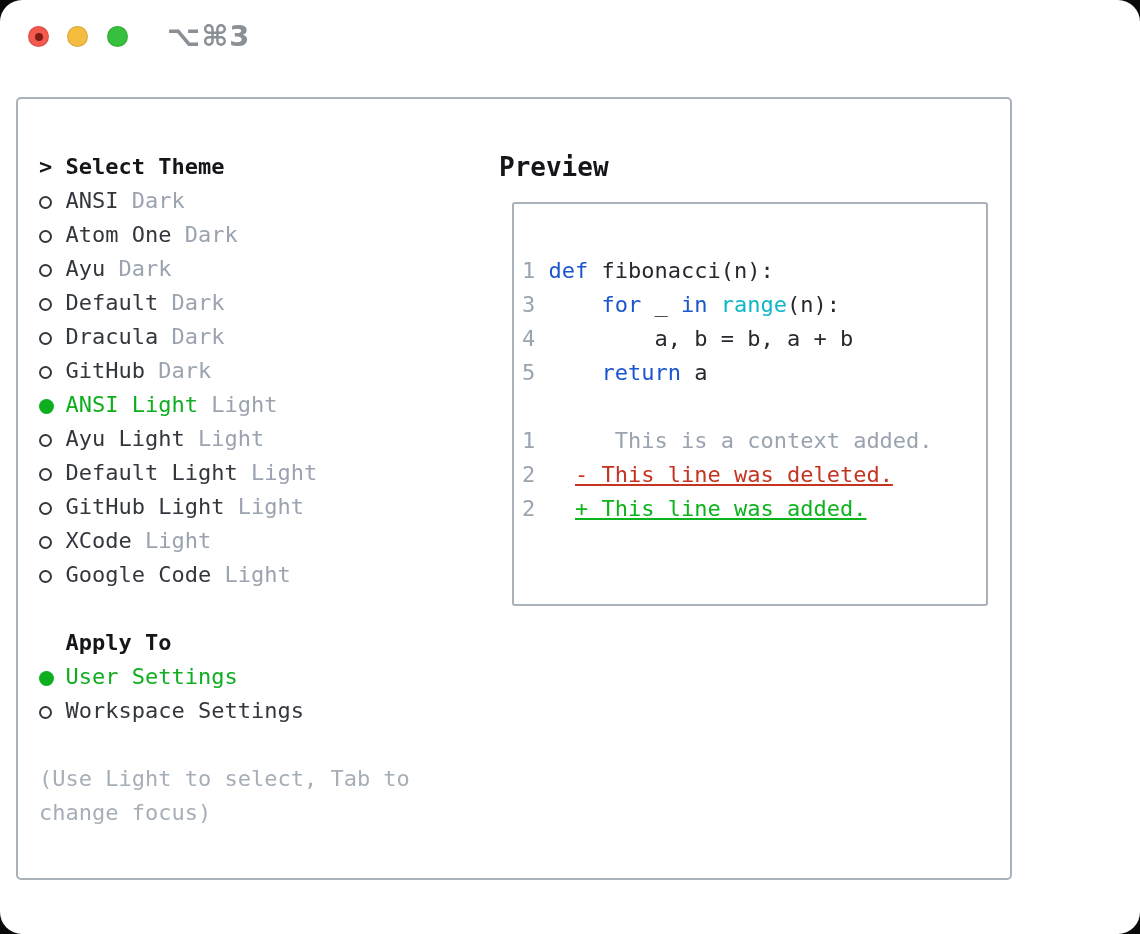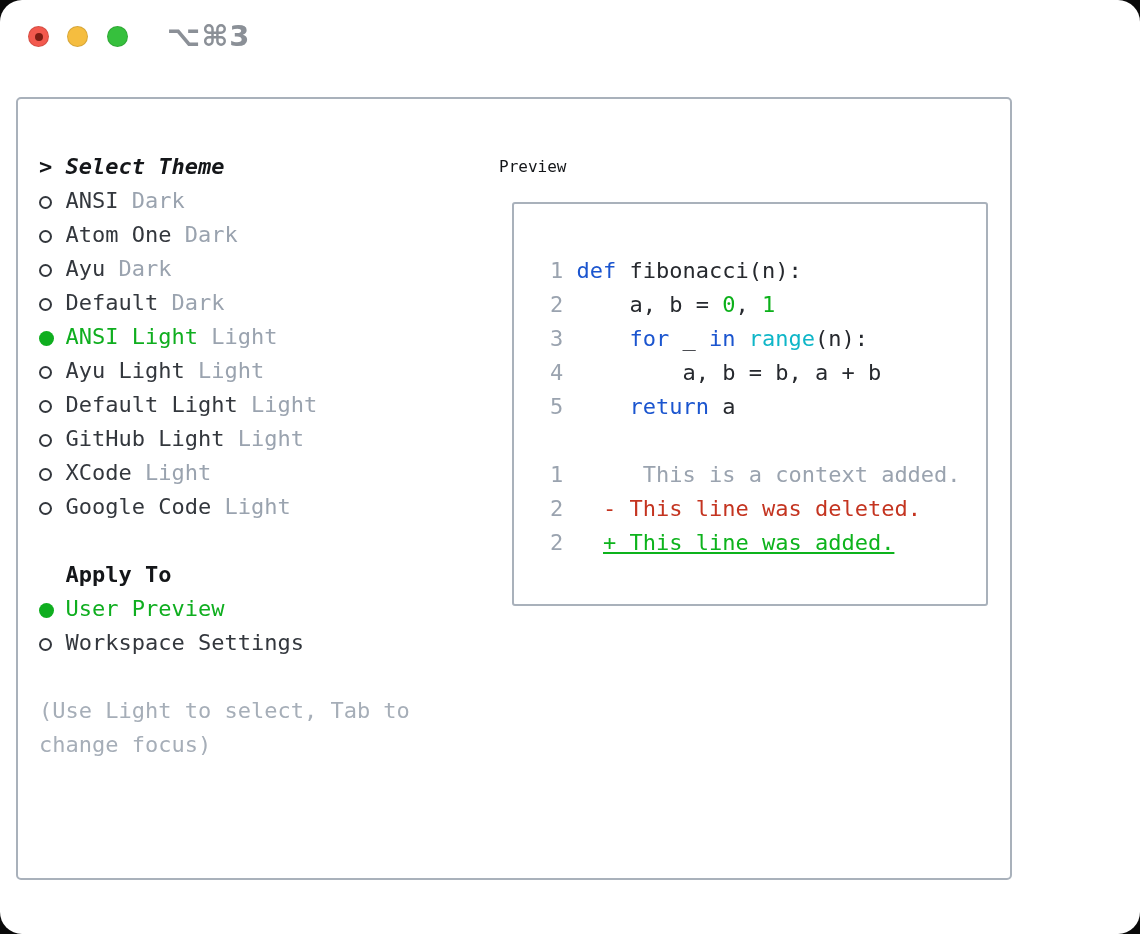--- a/index.html
+++ b/index.html
@@ -41,48 +41,48 @@
     font-size:29px;font-weight:bold;color:var(--c-shortcut_gray);letter-spacing:1px;
   }
   
   .panel{
     position:absolute;left:16px;top:97px;width:996px;height:783px;
     border:2px solid var(--c-border_gray);border-radius:5px;background:#fff;
   }
   .line{height:34px;line-height:34px;font-size:22px;white-space:pre;color:var(--c-name_dark);}
   
   .left-col{position:absolute;left:21px;top:51px;}
-  .hdr-line{font-weight:bold;color:var(--c-header_black);font-style:italic;}
+  .hdr-line{font-weight:bold;color:var(--c-header_black);}
   .hdr-line .prefix{font-weight:bold;color:var(--c-header_black);display:inline-block;width:2ch;}
   .bullet{display:inline-block;width:2ch;}
   .bullet i{display:inline-block;width:13px;height:13px;border:2px solid var(--c-name_dark);border-radius:50%;vertical-align:-1px;}
   .bullet.sel i{width:15px;height:15px;border:none;background:var(--c-accent_green);vertical-align:-2px;}
   .name{color:var(--c-name_dark);}
   .name.green{color:var(--c-accent_green);}
   .badge{color:var(--c-muted_gray);}
   .apply-header{font-weight:bold;color:var(--c-header_black);padding-left:2ch;}
   .hint{color:var(--c-hint_gray);}
   
   .preview-header{
     position:absolute;left:481px;top:51px;height:34px;line-height:34px;
-    font-size:16px;font-weight:normal;color:var(--c-header_black);white-space:pre;
+    font-size:26px;font-weight:bold;color:var(--c-header_black);white-space:pre;
   }
   .preview-box{
     position:absolute;left:494px;top:103px;width:476px;height:404px;
     border:2px solid var(--c-border_gray);border-radius:3px;background:#fff;
-    padding:16px 0 0 36px;overflow:hidden;
+    padding:16px 0 0 8px;overflow:hidden;
   }
   .pline{height:34px;line-height:34px;font-size:22px;white-space:pre;color:var(--c-text_dark);}
   .pline .num{color:var(--c-muted_gray);}
   .pline .kw{color:var(--c-keyword_blue);}
   .pline .fn{color:var(--c-function_cyan);}
   .pline .lit{color:var(--c-literal_green);}
   .pline .plain{color:var(--c-text_dark);}
   .pline .ctx{color:var(--c-muted_gray);}
-  .pline .del{color:var(--c-deleted_red);}
+  .pline .del{color:var(--c-deleted_red);text-decoration:underline;}
   .pline .add{color:var(--c-added_green);text-decoration:underline;}
 </style>
 </head>
 <body>
 
 <div class="window">
 
   <div class="titlebar">
     <span class="tl red">
         <span class="tl-dot"></span>
@@ -95,50 +95,51 @@
   <div class="panel">
 
     <div class="left-col">
       <div class="line hdr-line"><span class="prefix">&gt;</span><span>Select Theme</span></div>
 
       <div id="theme-list">
           <div class="line item"><span class="bullet"><i></i></span><span class="name">ANSI</span><span class="badge"> Dark</span></div>
           <div class="line item"><span class="bullet"><i></i></span><span class="name">Atom One</span><span class="badge"> Dark</span></div>
           <div class="line item"><span class="bullet"><i></i></span><span class="name">Ayu</span><span class="badge"> Dark</span></div>
           <div class="line item"><span class="bullet"><i></i></span><span class="name">Default</span><span class="badge"> Dark</span></div>
+          <div class="line item"><span class="bullet"><i></i></span><span class="name">Dracula</span><span class="badge"> Dark</span></div>
+          <div class="line item"><span class="bullet"><i></i></span><span class="name">GitHub</span><span class="badge"> Dark</span></div>
           <div class="line item"><span class="bullet sel"><i></i></span><span class="name green">ANSI Light</span><span class="badge"> Light</span></div>
           <div class="line item"><span class="bullet"><i></i></span><span class="name">Ayu Light</span><span class="badge"> Light</span></div>
           <div class="line item"><span class="bullet"><i></i></span><span class="name">Default Light</span><span class="badge"> Light</span></div>
           <div class="line item"><span class="bullet"><i></i></span><span class="name">GitHub Light</span><span class="badge"> Light</span></div>
           <div class="line item"><span class="bullet"><i></i></span><span class="name">XCode</span><span class="badge"> Light</span></div>
           <div class="line item"><span class="bullet"><i></i></span><span class="name">Google Code</span><span class="badge"> Light</span></div>
         </div>
 
       <div class="line"> </div>
 
       <div class="line apply-header"><span>Apply To</span></div>
 
       <div id="apply-list">
-          <div class="line item"><span class="bullet sel"><i></i></span><span class="name green">User Preview</span></div>
+          <div class="line item"><span class="bullet sel"><i></i></span><span class="name green">User Settings</span></div>
           <div class="line item"><span class="bullet"><i></i></span><span class="name">Workspace Settings</span></div>
         </div>
 
       <div class="line"> </div>
 
       <div class="line hint">(Use Light to select, Tab to</div>
       <div class="line hint">change focus)</div>
     </div>
 
     <div class="preview-header">Preview</div>
 
     <div class="preview-box">
       <div id="preview-content">
           <div class="pline"></div>
           <div class="pline"><span class="num">1 </span><span class="kw">def</span><span class="plain"> fibonacci(n):</span></div>
-          <div class="pline"><span class="num">2 </span><span class="plain">    a, b = </span><span class="lit">0</span><span class="plain">, </span><span class="lit">1</span></div>
           <div class="pline"><span class="num">3 </span><span class="plain">    </span><span class="kw">for</span><span class="plain"> _ </span><span class="kw">in</span><span class="plain"> </span><span class="fn">range</span><span class="plain">(n):</span></div>
           <div class="pline"><span class="num">4 </span><span class="plain">        a, b = b, a + b</span></div>
           <div class="pline"><span class="num">5 </span><span class="plain">    </span><span class="kw">return</span><span class="plain"> a</span></div>
           <div class="pline"></div>
           <div class="pline"><span class="num">1</span><span class="ctx">      This is a context added.</span></div>
           <div class="pline"><span class="num">2</span><span class="plain">   </span><span class="del">- This line was deleted.</span></div>
           <div class="pline"><span class="num">2</span><span class="plain">   </span><span class="add">+ This line was added.</span></div>
           <div class="pline"></div>
         </div>
     </div>

